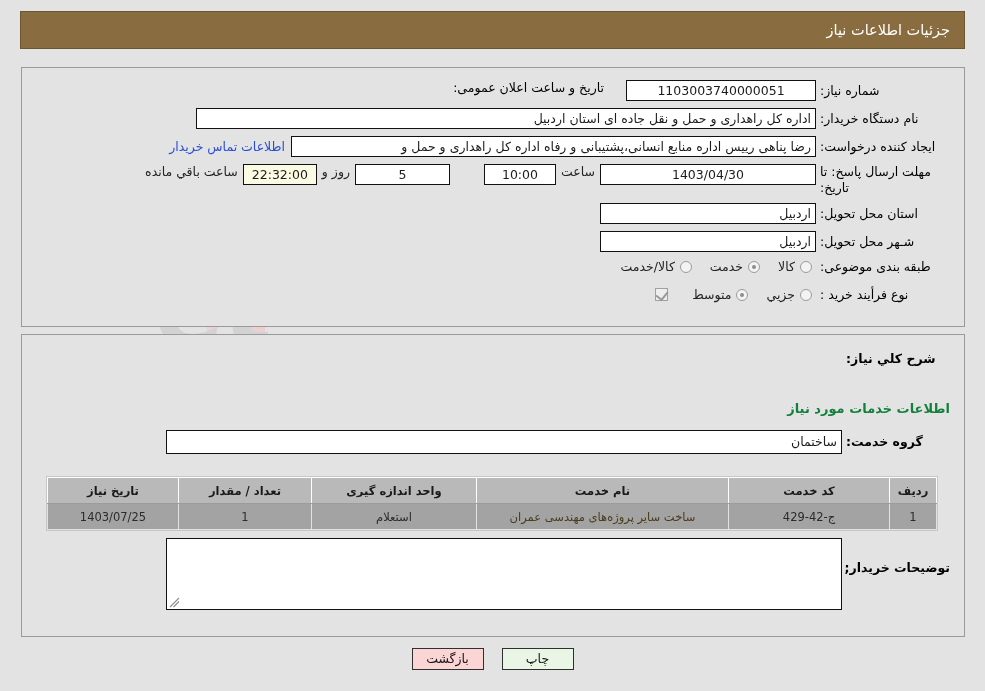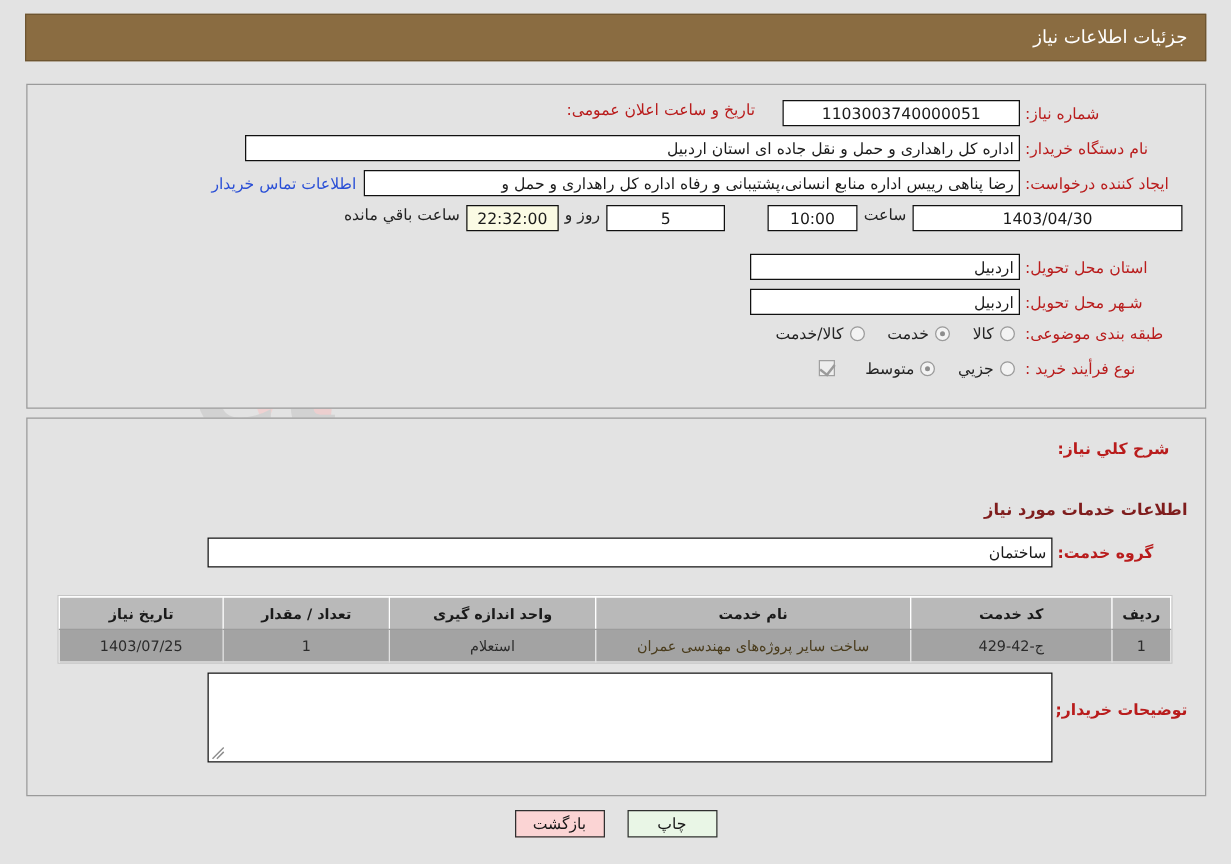--- a/index.html
+++ b/index.html
@@ -72,21 +72,21 @@
   #panel-bottom{ left: 21px; top: 334px; width: 944px; height: 303px; }
 
   
   .frow {
     position: absolute;
     display: flex;
     align-items: center;
     white-space: nowrap;
   }
   .lbl {
-    color: #b91c1c;
+    color: #000000;
     font-size: 12.5px;
     text-align: left;
     line-height: 1.25;
   }
   .lbl.bold { font-weight: bold; }
 
   .tbox {
     background: #ffffff;
     border: 1px solid #111111;
     box-sizing: border-box;
@@ -181,21 +181,21 @@
     line-height: 11px;
     text-align: center;
   }
   .tarea .grip svg { display: block; }
 
   
   .sec-head {
     position: absolute;
     font-weight: bold;
     font-size: 13px;
-    color: #7f1d1d;
+    color: #15803d;
   }
 
   
   #items-table {
     position: absolute;
     left: 47px;
     top: 477px;
     width: 890px;
     border-collapse: collapse;
     background: #ffffff;
@@ -286,20 +286,21 @@
       <div class="tbox right" style="width:620px; margin-right:4px;">اداره کل راهداری و حمل و نقل جاده ای استان اردبیل</div>
     </div>
 
     <div class="frow" style="right:14px; top:68px;">
       <span class="lbl" style="width:130px;">ایجاد کننده درخواست:</span>
       <div class="tbox right" style="width:525px; margin-right:4px;">رضا پناهی رییس اداره منابع انسانی،پشتیبانی و رفاه اداره کل راهداری و حمل و</div>
       <a class="linkish" style="margin-right:6px;">اطلاعات تماس خریدار</a>
     </div>
 
     <div class="frow" style="right:14px; top:96px; align-items:flex-start;">
+      <span class="lbl" style="width:130px; display:inline-block; white-space:normal;">مهلت ارسال پاسخ: تا تاریخ:</span>
       <div class="tbox center" style="width:216px; margin-right:4px;">1403/04/30</div>
       <span class="inline-txt">ساعت</span>
       <div class="tbox center" style="width:72px;">10:00</div>
       <div class="tbox center" style="width:95px; margin-right:34px;">5</div>
       <span class="inline-txt">روز و</span>
       <div class="tbox yellow" style="width:74px;">22:32:00</div>
       <span class="inline-txt">ساعت باقي مانده</span>
     </div>
 
     <div class="frow" style="right:14px; top:135px;">

